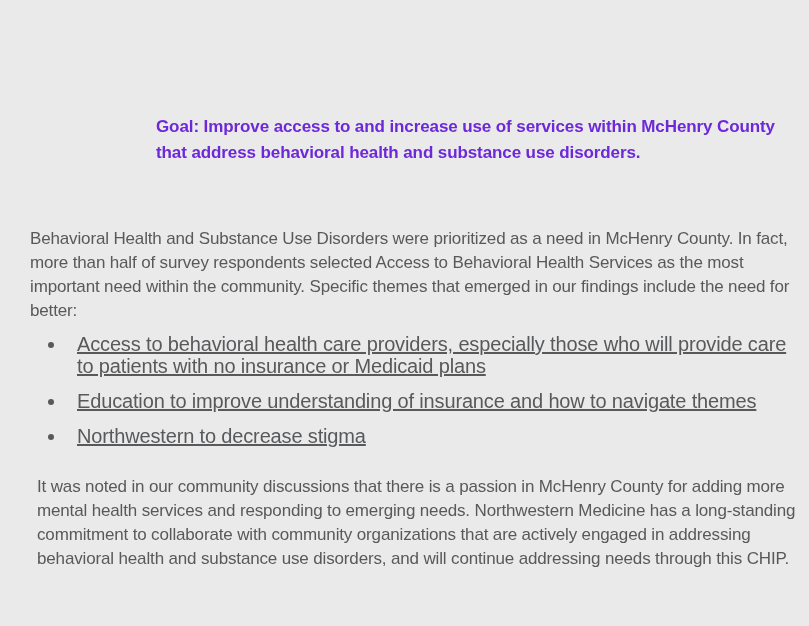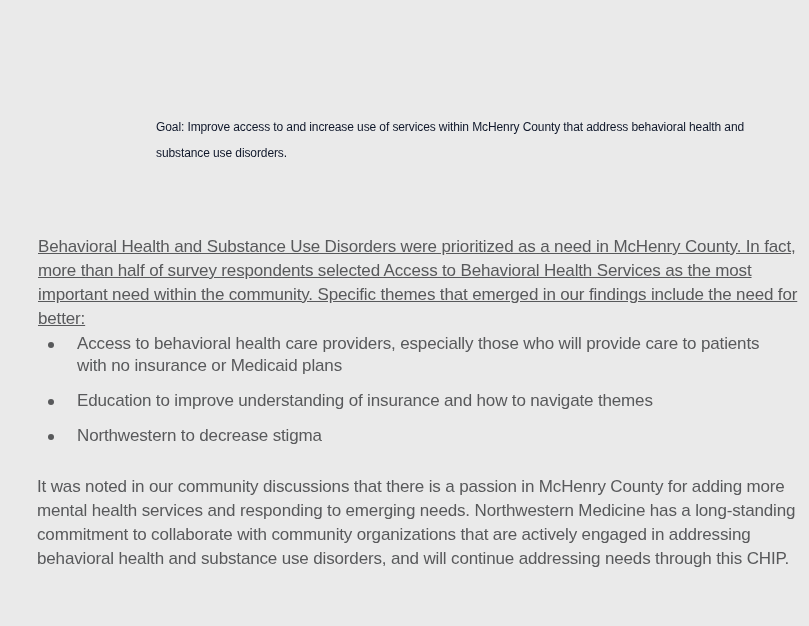--- a/index.html
+++ b/index.html
@@ -13,53 +13,53 @@
       overflow: hidden;
       position: relative;
       font-family: "Liberation Sans", "DejaVu Sans", sans-serif;
       color: #58595b;
     }
     .goal {
       position: absolute;
       left: 156px;
       top: 114px;
       width: 620px;
-      font-weight: normal;
-      font-size: 12px;
+      font-weight: bold;
+      font-size: 17px;
       line-height: 26px;
-      color: #0f172a;
+      color: #6d28d9;
       letter-spacing: -0.1px;
     }
     .intro {
       position: absolute;
       left: 30px;
       top: 227px;
       width: 760px;
       font-size: 17px;
       line-height: 24px;
       letter-spacing: -0.15px;
-      margin: 8px;
-      text-decoration: underline;
+      margin: 0;
     }
     .bullets {
       position: absolute;
       left: 30px;
       top: 333px;
       width: 760px;
       margin: 0;
       padding: 0;
       list-style: none;
     }
     .bullets li {
       position: relative;
       padding-left: 47px;
-      font-size: 17px;
+      font-size: 20px;
       line-height: 22px;
       letter-spacing: -0.15px;
       margin-bottom: 13px;
+      text-decoration: underline;
     }
     .bullets li .dot {
       position: absolute;
       left: 18px;
       top: 9px;
       width: 6px;
       height: 6px;
       border-radius: 50%;
       background: #58595b;
     }

